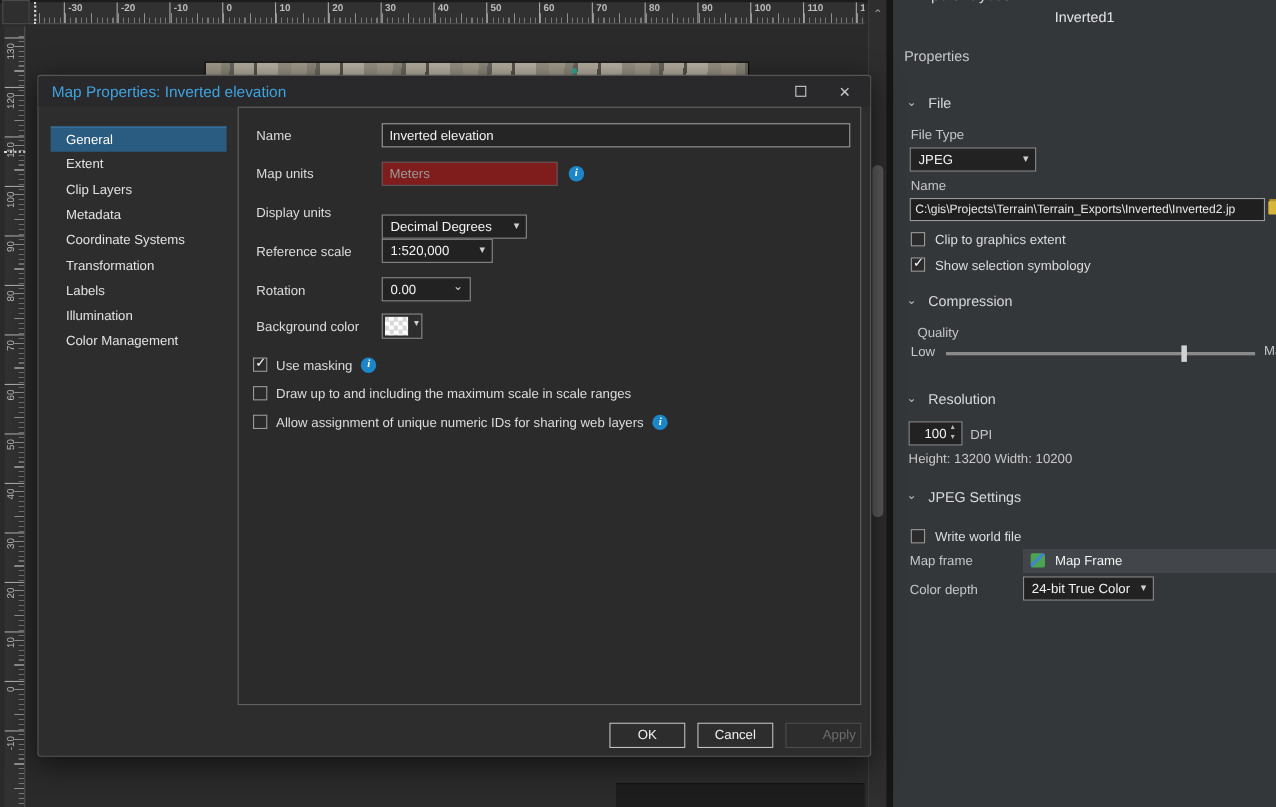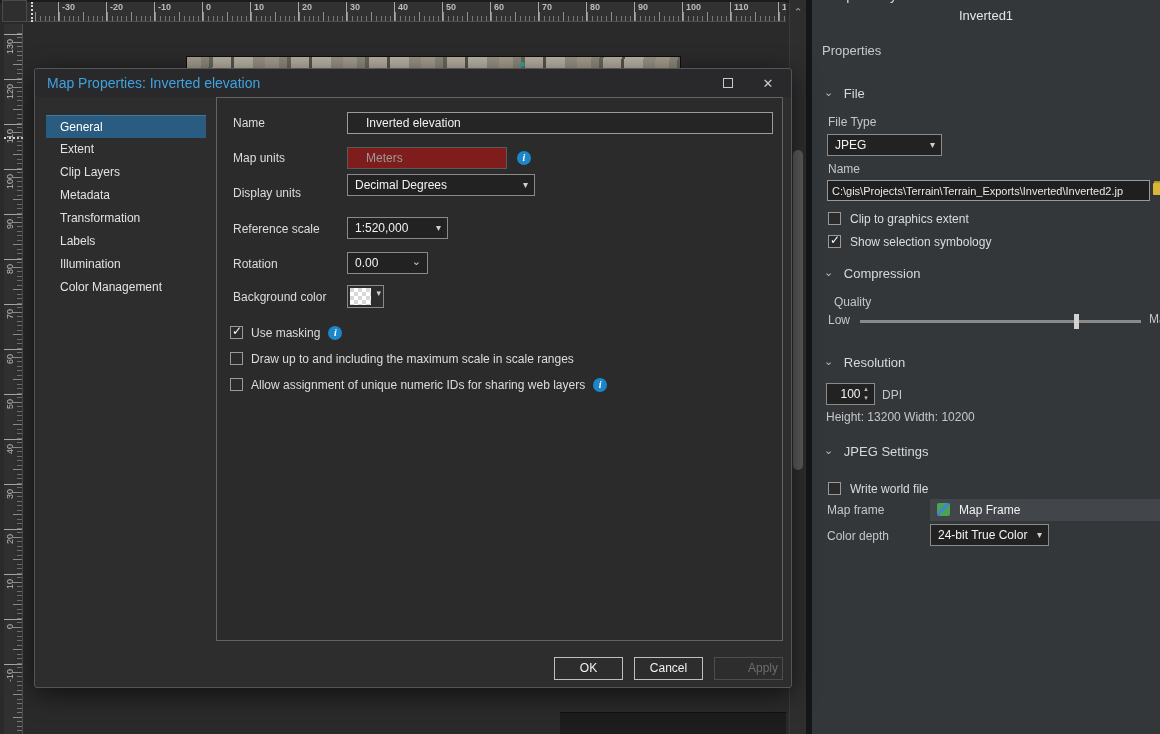--- a/index.html
+++ b/index.html
@@ -54,21 +54,21 @@
   #btn-close { right:8px; font-size:13px; line-height:20px; }
 
   #tablist { position:absolute; left:11px; top:30px; width:160px;margin-top:16px; }
   .tab { height:23px; line-height:23px; padding-left:14px; font-size:12px; color:#e2e2e2; cursor:default; }
   .tab.selected { background:#2a5b80; color:#fff; border-top:1px solid #3d7ba6; line-height:22px; }
 
   #panel { position:absolute; left:181px; top:28px; width:567px; height:544px;
     background:#2b2b2b; border:1px solid #636363; }
   .flabel { position:absolute; left:16px; font-size:12px; color:#dcdcdc; }
   .tinput { position:absolute; left:130px; height:22px; background:#252525; border:1px solid #9b9b9b;
-    color:#f0f0f0; font-size:12px; padding:0 18px; font-family:inherit; }
+    color:#f0f0f0; font-size:12px; padding:0 6px; font-family:inherit; }
   .tinput:disabled, .tinput.disabled { background:#7f1d1d; border:1px solid #5a5a5a; color:#9a9a9a; }
   .dd { position:absolute; left:130px; height:22px; background:#222; border:1px solid #8a8a8a;
     color:#f2f2f2; font-size:12px; line-height:20px; padding-left:7px; cursor:default; }
   .dd::after { content:"▾"; position:absolute; right:6px; top:0; color:#cfcfcf; font-size:10px; line-height:20px; }
   .dd.chev::after { content:"⌄"; font-size:11px; top:-2px; }
   .info { display:inline-block; width:14px; height:14px; border-radius:50%; background:#1d86c8;
     position:relative; vertical-align:middle; }
   .info::after { content:"i"; position:absolute; left:0; right:0; top:0; text-align:center;
     color:#fff; font-size:10px; line-height:14px; font-family:"Liberation Serif",serif; font-style:italic; font-weight:bold; }
   #swatch { position:absolute; left:130px; width:37px; height:23px; border:1px solid #8a8a8a; background:#2d2d2d; }
@@ -242,36 +242,37 @@
       <span id="dlg-title">Map Properties: Inverted elevation</span>
       <span class="winbtn" id="btn-max"><i></i></span>
       <span class="winbtn" id="btn-close"><span>✕</span></span>
     </div>
 
     <div id="tablist">
         <div class="tab selected">General</div>
         <div class="tab">Extent</div>
         <div class="tab">Clip Layers</div>
         <div class="tab">Metadata</div>
+        <div class="tab">Coordinate Systems</div>
         <div class="tab">Transformation</div>
         <div class="tab">Labels</div>
         <div class="tab">Illumination</div>
         <div class="tab">Color Management</div>
       </div>
 
     <div id="panel">
       <span class="flabel" style="top:18px">Name</span>
       <input class="tinput" style="top: 14px; width: 426px;" value="Inverted elevation">
 
       <span class="flabel" style="top:53px">Map units</span>
       <input class="tinput disabled" style="top: 49px; width: 160px;" disabled="" value="Meters">
       <span class="info" style="position:absolute;left:300px;top:53px"></span>
 
       <span class="flabel" style="top:88px">Display units</span>
-      <div class="dd" style="top:76px;width:188px">
+      <div class="dd" style="top:97px;width:132px">
         <span>Decimal Degrees</span>
       </div>
 
       <span class="flabel" style="top:124px">Reference scale</span>
       <div class="dd" style="top:119px;width:101px">
         <span>1:520,000</span>
       </div>
 
       <span class="flabel" style="top:159px">Rotation</span>
       <div class="dd chev" style="top:154px;width:81px">

